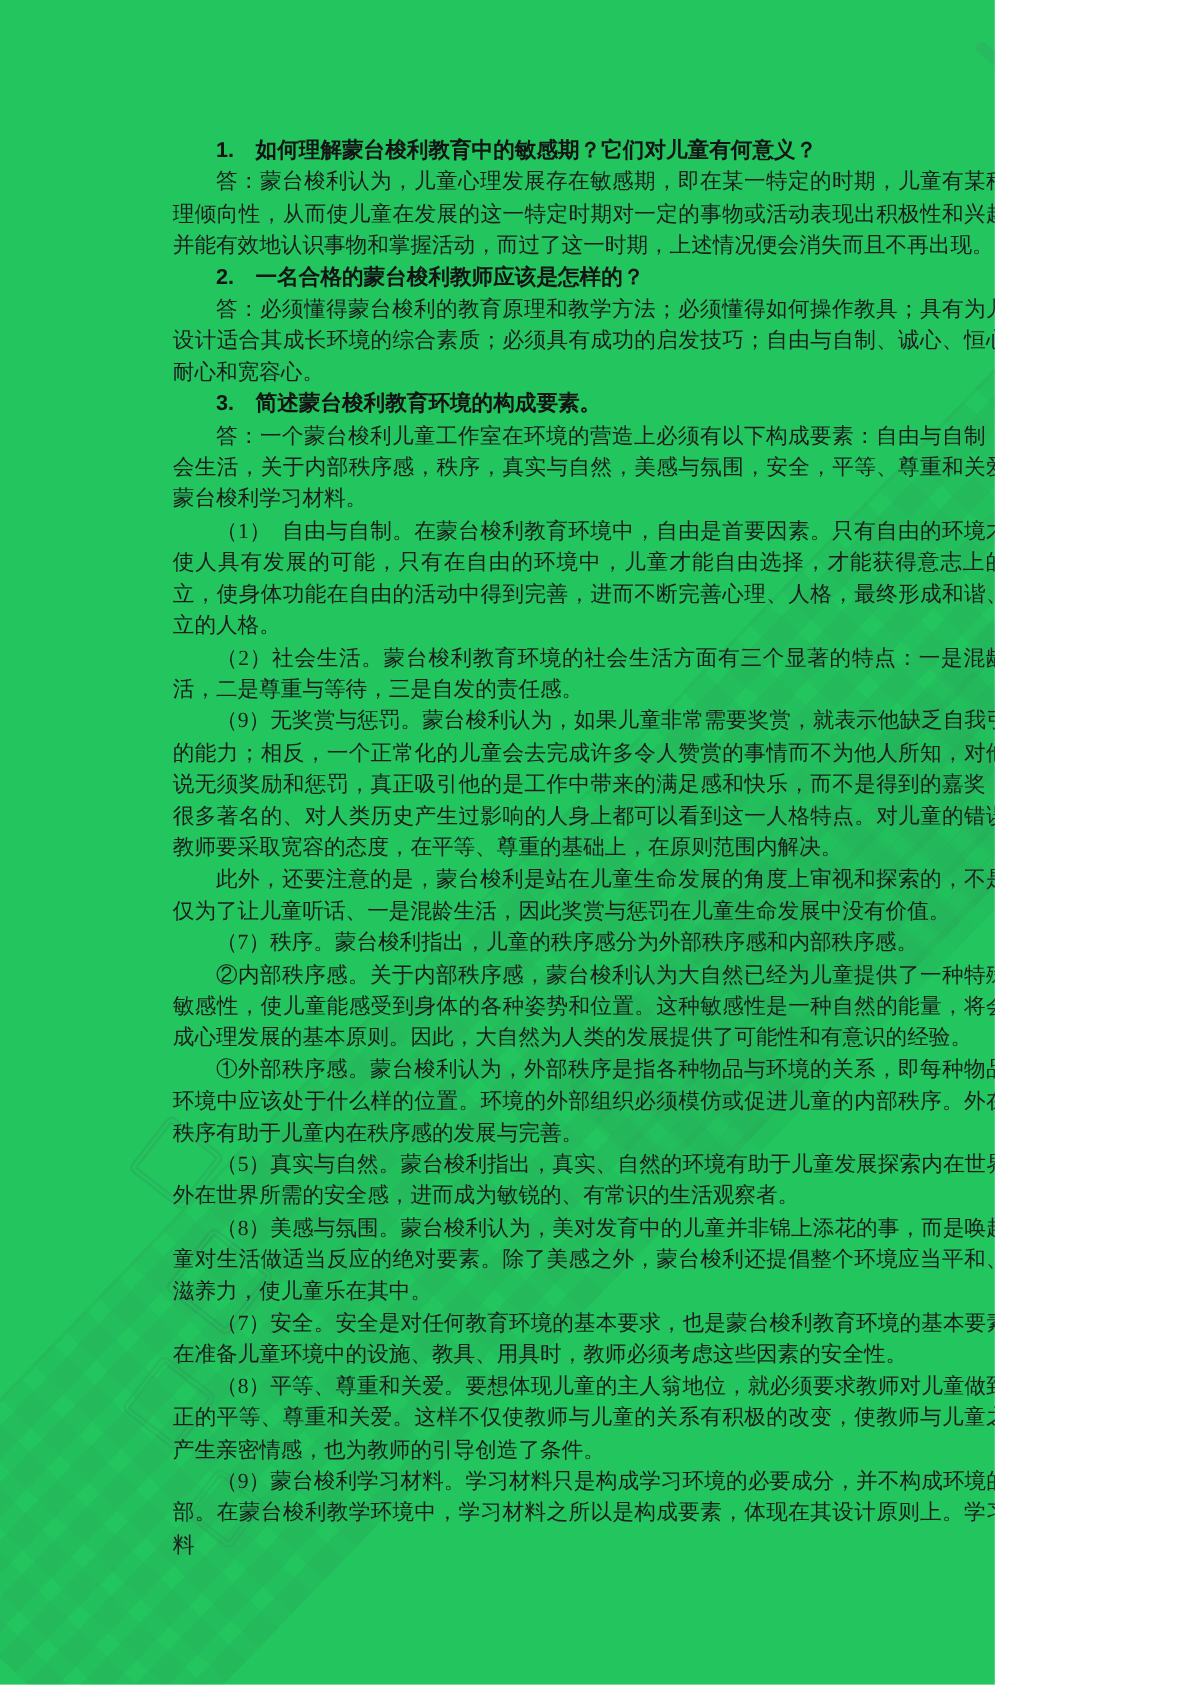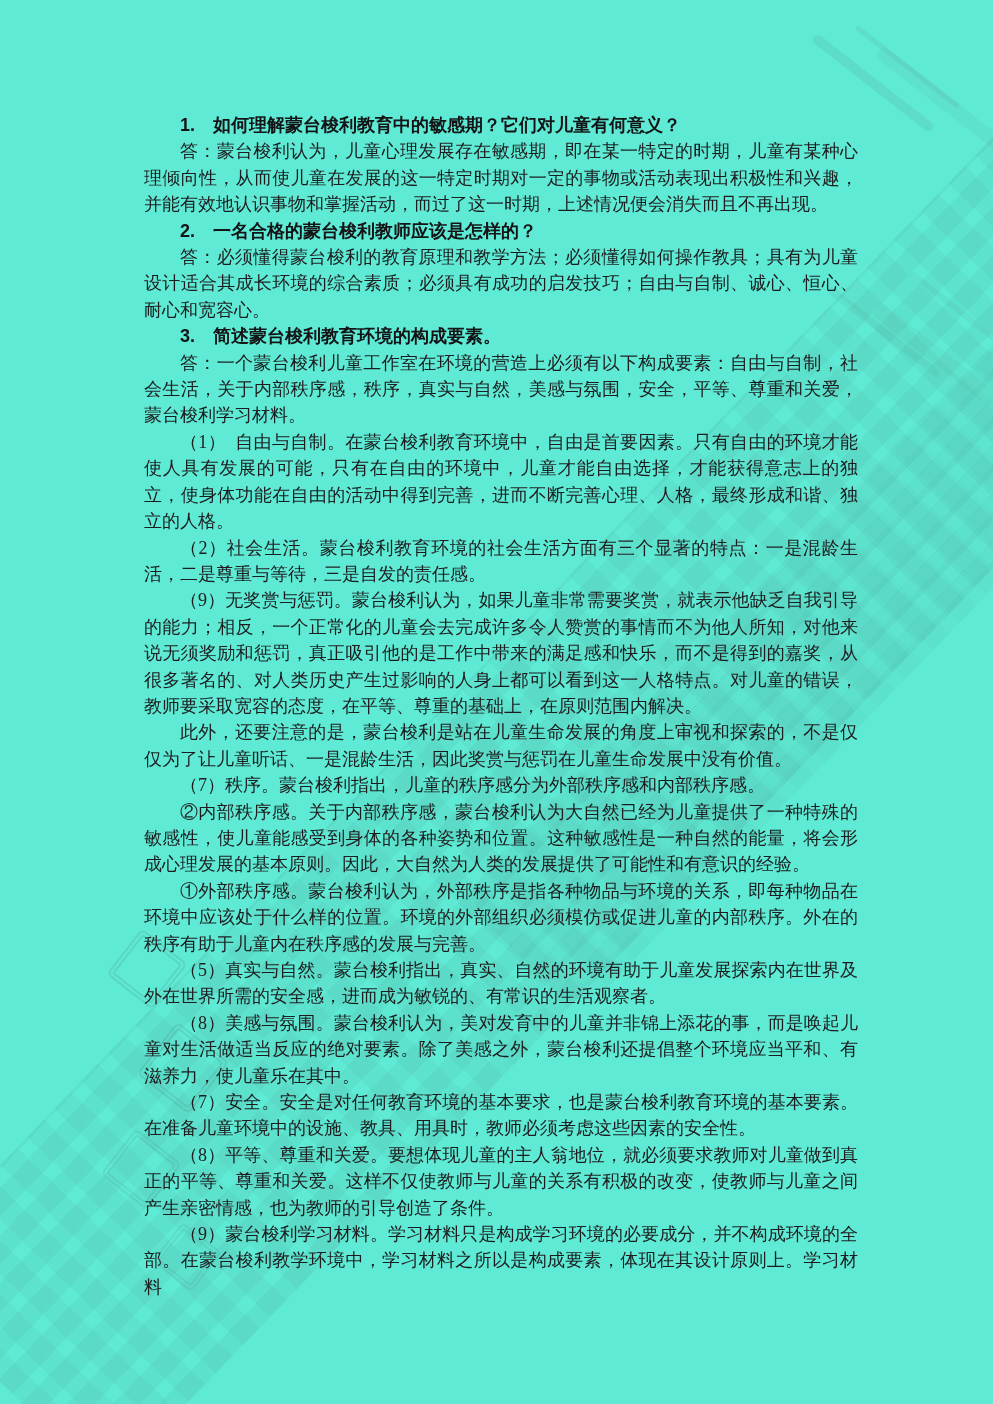--- a/index.html
+++ b/index.html
@@ -1,20 +1,20 @@
 <!DOCTYPE html>
 <html><head>
 <meta charset="utf-8">
 <style>
   html, body { margin: 0; padding: 0; background: #ffffff; }
   .page {
     position: relative;
-    width: 993px;
+    width: 829px;
     height: 1404px;
-    background: #5eead4;
+    background: #22c55e;
     overflow: hidden;
     font-family: "Liberation Serif", serif;
   }
   
   .wm-layer { position: absolute; inset: 0; z-index: 0; pointer-events: none; }
   .wm-band {
     position: absolute;
     left: -260px; top: 620px;
     width: 1700px; height: 300px;
     transform: rotate(-46deg);

